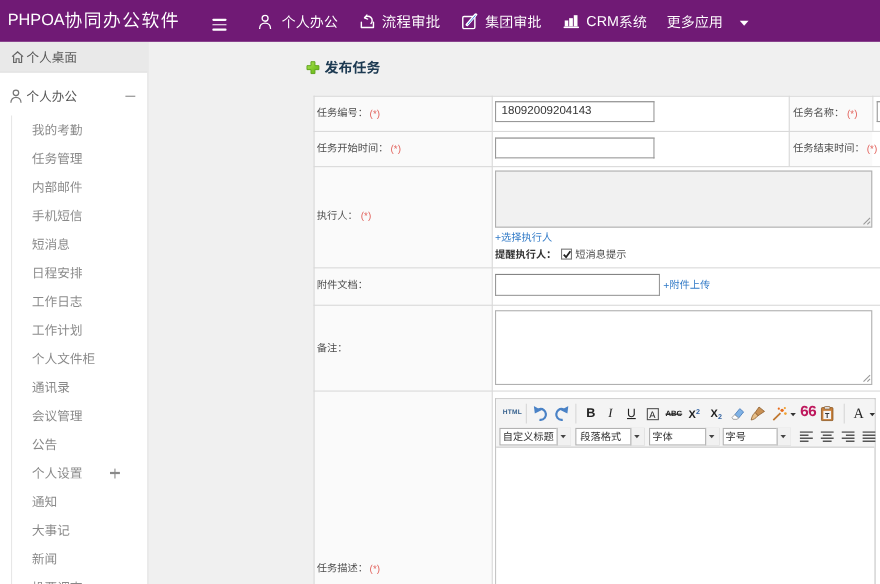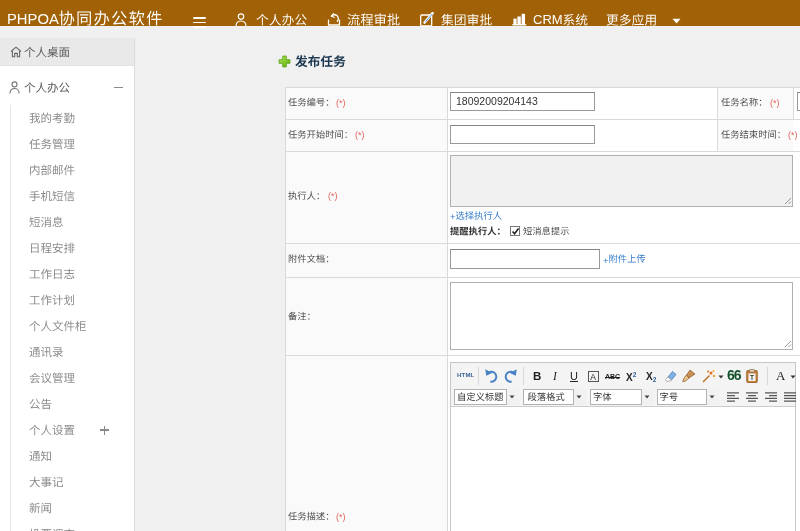--- a/index.html
+++ b/index.html
@@ -1,20 +1,20 @@
 <!DOCTYPE html>
 <html><head><meta charset="utf-8"><title>OA</title><style>
 *{margin:0;padding:0;box-sizing:border-box}
 html,body{width:800px;height:531px;overflow:hidden;background:#f0f0f0;font-family:"Liberation Sans",sans-serif}
 .ab{position:absolute}
 .ln{position:absolute;background:#d9d9d9}
 </style></head>
 <body>
 
-<div class="ab" style="left:0;top:0;width:800px;height:26px;background:#a16207;z-index:10">
+<div class="ab" style="left:0;top:0;width:800px;height:38px;background:#701a75;z-index:10">
   <div class="ab" style="left:7px;top:0;height:38px;line-height:39px;color:#fff;font-size:14.8px">PHPOA</div>
   <div class="ab" style="left:193px;top:17.2px;width:13px;height:1.9px;background:#fff;border-radius:1px"></div>
   <div class="ab" style="left:193px;top:21.6px;width:13px;height:1.9px;background:#fff;border-radius:1px"></div>
   <div class="ab" style="left:193px;top:26.0px;width:13px;height:1.9px;background:#fff;border-radius:1px"></div>
 
   <svg class="ab" style="left:235px;top:13px" width="12" height="14" viewBox="0 0 12 14" fill="none" stroke="#fff" stroke-width="1.2">
     <circle cx="6" cy="3.6" r="2.7"></circle>
       <path d="M1 13.4 C1 9.8 3.2 8 6 8 C8.8 8 11 9.8 11 13.4"></path>
   </svg>
 
@@ -158,21 +158,21 @@
 <svg class="ab" style="left:702px;top:369px" width="14" height="14" viewBox="0 0 14 14">
   <path d="M1 13 L7.5 6.5" stroke="#c07830" stroke-width="1.6"></path>
   <circle cx="9" cy="4" r="1.5" fill="#e86a1a"></circle>
     <circle cx="12" cy="7" r="1.2" fill="#f0a030"></circle>
     <circle cx="11.5" cy="2" r="1" fill="#f0a030"></circle>
     <circle cx="6" cy="2.5" r="1" fill="#e86a1a"></circle>
 </svg>
 <svg class="ab" style="left:718px;top:375px" width="6" height="4" viewBox="0 0 6 4" fill="#333">
     <path d="M0.5 0.5 L5.5 0.5 L3 3.5 Z"></path>
   </svg>
-<div class="ab" style="left:727px;top:367px;font-size:14px;font-weight:bold;font-family:Liberation Sans, sans-serif;color:#14532d;letter-spacing:-1px">66</div>
+<div class="ab" style="left:727px;top:367px;font-size:14px;font-weight:bold;font-family:Liberation Mono, monospace;color:#be185d;letter-spacing:-1px">66</div>
 
 <svg class="ab" style="left:746px;top:369px" width="12" height="14" viewBox="0 0 12 14">
   <rect x="0.7" y="1.5" width="10.6" height="12" rx="1" fill="#c87f3a" stroke="#8a5a28" stroke-width="0.8"></rect>
   <rect x="3.5" y="0.5" width="5" height="2.5" rx="0.8" fill="#ddd" stroke="#8a5a28" stroke-width="0.7"></rect>
   <rect x="2.5" y="4.5" width="7" height="7.5" fill="#f5f5f5"></rect>
   <text x="6" y="10.6" font-size="6.5" font-weight="bold" text-anchor="middle" fill="#333" font-family="Liberation Sans">T</text>
 </svg>
 <div class="ab" style="left:767px;top:367px;width:1px;height:18px;background:#d8d8d8"></div>
 <div class="ab" style="left:776px;top:368px;font-size:13px;font-family:'Liberation Serif',serif;color:#222">A</div>
 <svg class="ab" style="left:790px;top:375px" width="6" height="4" viewBox="0 0 6 4" fill="#333">

